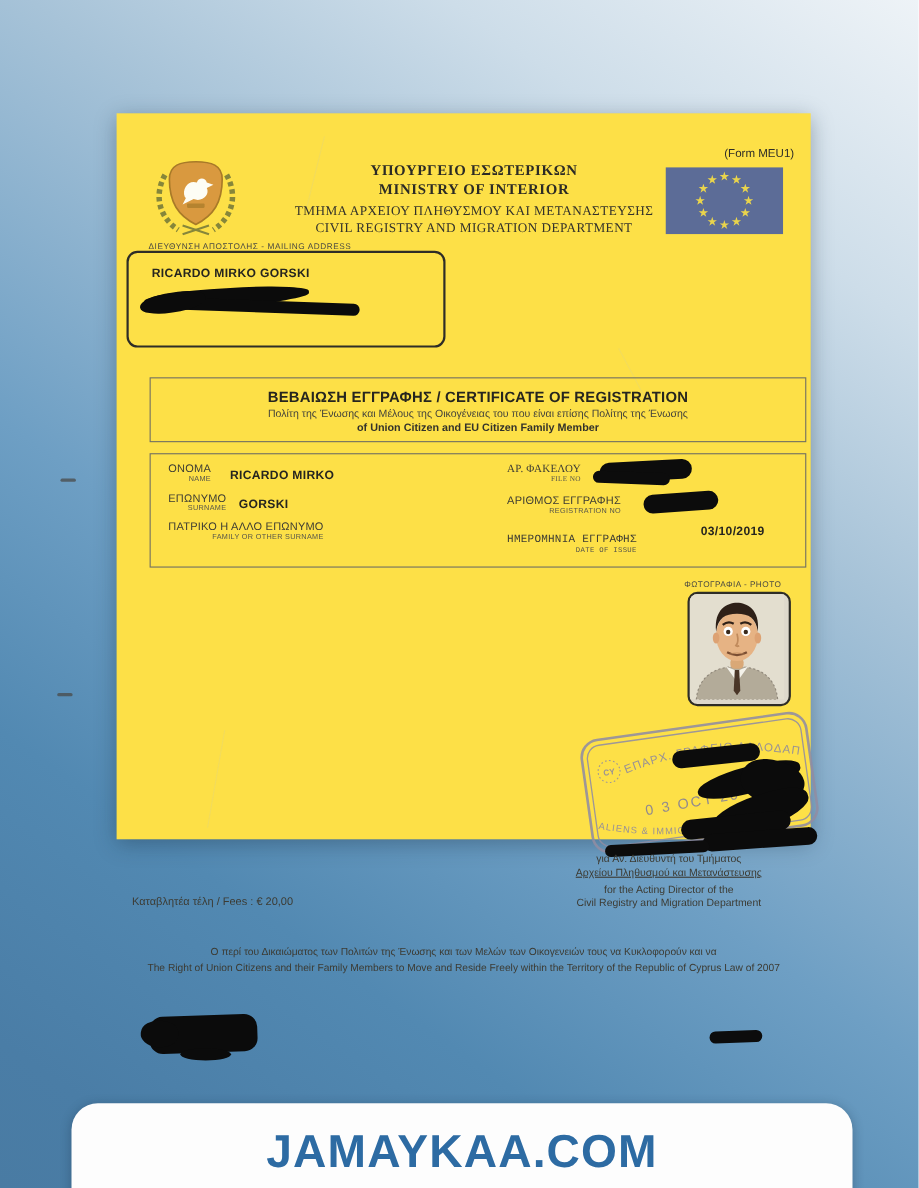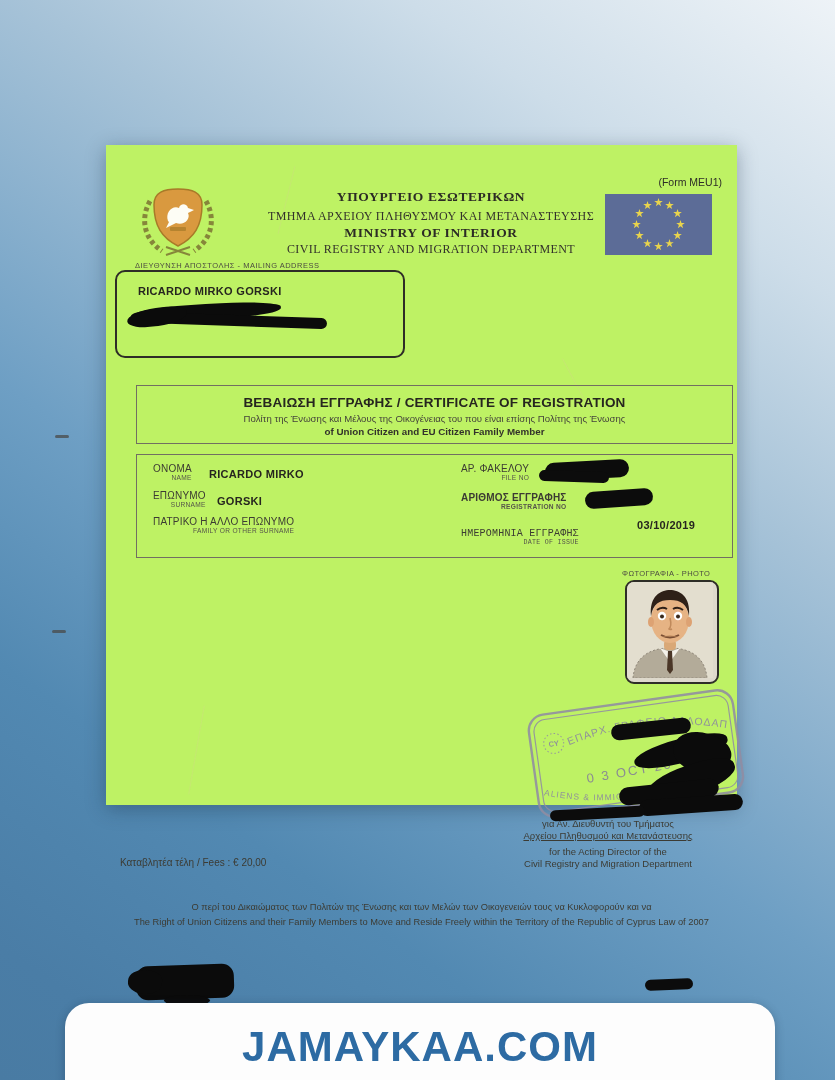--- a/index.html
+++ b/index.html
@@ -5,23 +5,22 @@
   html,body{margin:0;padding:0;}
   body{
     width:835px;height:1080px;overflow:hidden;position:relative;
     background:linear-gradient(215deg,#eef3f7 0%,#cddde9 18%,#a7c3d8 34%,#6e9fc4 58%,#5289b2 75%,#4a7da6 92%,#497ba3 100%);
     font-family:"Liberation Sans", sans-serif;
     -webkit-font-smoothing:antialiased;
   }
   .abs{position:absolute;}
   .doc{
     position:absolute;left:106px;top:103px;width:631px;height:660px;
-    background:#bef264;box-shadow:0 4px 18px rgba(20,40,60,.35);
+    background:#fde047;box-shadow:0 4px 18px rgba(20,40,60,.35);
     color:#33322c;
-    margin-top:42px;
   }
   .crease{position:absolute;background:#d6d294;opacity:.28;pointer-events:none;}
   .serif{font-family:"Liberation Serif", serif;}
   .ctr{text-align:center;}
   .lbl-el{font-size:10px;color:#3c3b33;letter-spacing:.2px;line-height:10px;}
   .lbl-en{font-size:6.6px;color:#55544a;letter-spacing:.3px;line-height:8px;}
   .val{font-weight:bold;font-size:11px;color:#26251f;letter-spacing:.3px;}
   .box-border{border:1.4px solid #716f62;}
   .blob{position:absolute;background:#0c0c0c;}
   .pill{border-radius:9px;}
@@ -57,22 +56,22 @@
       <path d="M36 40 C33 32 40 24 47 27 C48 22 55 22 56 27 L62 29 L56 32 C59 38 52 45 44 42 L34 47 L37 41 Z" fill="#fdfdf5"></path>
       <rect x="38" y="46" width="16" height="4" rx="1" fill="#b5832f"></rect>
       <path d="M18 20 C8 38 12 58 30 70" fill="none" stroke="#86863a" stroke-width="5" stroke-dasharray="4 3"></path>
       <path d="M74 20 C84 38 80 58 62 70" fill="none" stroke="#86863a" stroke-width="5" stroke-dasharray="4 3"></path>
       <path d="M34 74 L58 66 M58 74 L34 66" stroke="#86863a" stroke-width="2"></path>
     </svg>
   </div>
 
   <div class="abs ctr serif" style="left:120px;top:44px;width:410px;">
     <div style="font-size:13.5px;font-weight:bold;letter-spacing:.6px;color:#2c2b25;">ΥΠΟΥΡΓΕΙΟ ΕΣΩΤΕΡΙΚΩΝ</div>
+    <div style="font-size:13.5px;font-weight:bold;letter-spacing:.6px;color:#2c2b25;margin-top:1px;">MINISTRY OF INTERIOR</div>
     <div style="font-size:12px;letter-spacing:.4px;color:#33322b;margin-top:4px;">ΤΜΗΜΑ ΑΡΧΕΙΟΥ ΠΛΗΘΥΣΜΟΥ ΚΑΙ ΜΕΤΑΝΑΣΤΕΥΣΗΣ</div>
-    <div style="font-size:13.5px;font-weight:bold;letter-spacing:.6px;color:#2c2b25;margin-top:1px;">MINISTRY OF INTERIOR</div>
     <div style="font-size:12px;letter-spacing:.4px;color:#33322b;margin-top:1px;">CIVIL REGISTRY AND MIGRATION DEPARTMENT</div>
   </div>
 
   <div class="abs" style="left:499px;top:49px;width:107px;height:61px;">
     <svg width="107" height="61" viewBox="0 0 107 61">
       <rect x="0" y="0" width="107" height="61" fill="#5c6c97"></rect>
       <defs>
         <polygon id="star" points="0,-1 0.2245,-0.309 0.951,-0.309 0.3633,0.118 0.5878,0.809 0,0.382 -0.5878,0.809 -0.3633,0.118 -0.951,-0.309 -0.2245,-0.309" fill="#e9d44c"></polygon>
       </defs>
       <use href="#star" transform="translate(53.5,8.5) scale(4.5)"></use>
@@ -119,28 +118,28 @@
       <div class="lbl-el">ΕΠΩΝΥΜΟ</div>
       <div class="lbl-en">SURNAME</div>
     </div>
     <div class="abs val" style="left:80px;top:40px;">GORSKI</div>
 
     <div class="abs" style="left:16px;top:62px;">
       <div class="lbl-el">ΠΑΤΡΙΚΟ Η ΑΛΛΟ ΕΠΩΝΥΜΟ</div>
       <div class="lbl-en">FAMILY OR OTHER SURNAME</div>
     </div>
 
-    <div class="abs" style="left:324px;top:9px;">
+    <div class="abs" style="left:324px;top:9px;font-family:Liberation Serif, serif;">
       <div class="lbl-el">ΑΡ. ΦΑΚΕΛΟΥ</div>
       <div class="lbl-en">FILE NO</div>
     </div>
     <div class="blob pill" style="left:408px;top:6px;width:84px;height:18px;transform:rotate(-3deg);"></div>
     <div class="blob pill" style="left:402px;top:16px;width:70px;height:11px;transform:rotate(2deg);"></div>
 
-    <div class="abs" style="left:324px;top:38px;font-weight:bold;">
+    <div class="abs" style="left:324px;top:38px;">
       <div class="lbl-el">ΑΡΙΘΜΟΣ ΕΓΓΡΑΦΗΣ</div>
       <div class="lbl-en">REGISTRATION NO</div>
     </div>
     <div class="blob pill" style="left:448px;top:35px;width:68px;height:17px;transform:rotate(-4deg);"></div>
 
     <div class="abs" style="left:324px;top:74px;font-family:Liberation Mono, monospace;">
       <div class="lbl-el">ΗΜΕΡΟΜΗΝΙΑ ΕΓΓΡΑΦΗΣ</div>
       <div class="lbl-en">DATE OF ISSUE</div>
     </div>
     <div class="abs val" style="left:500px;top:64px;">03/10/2019</div>

